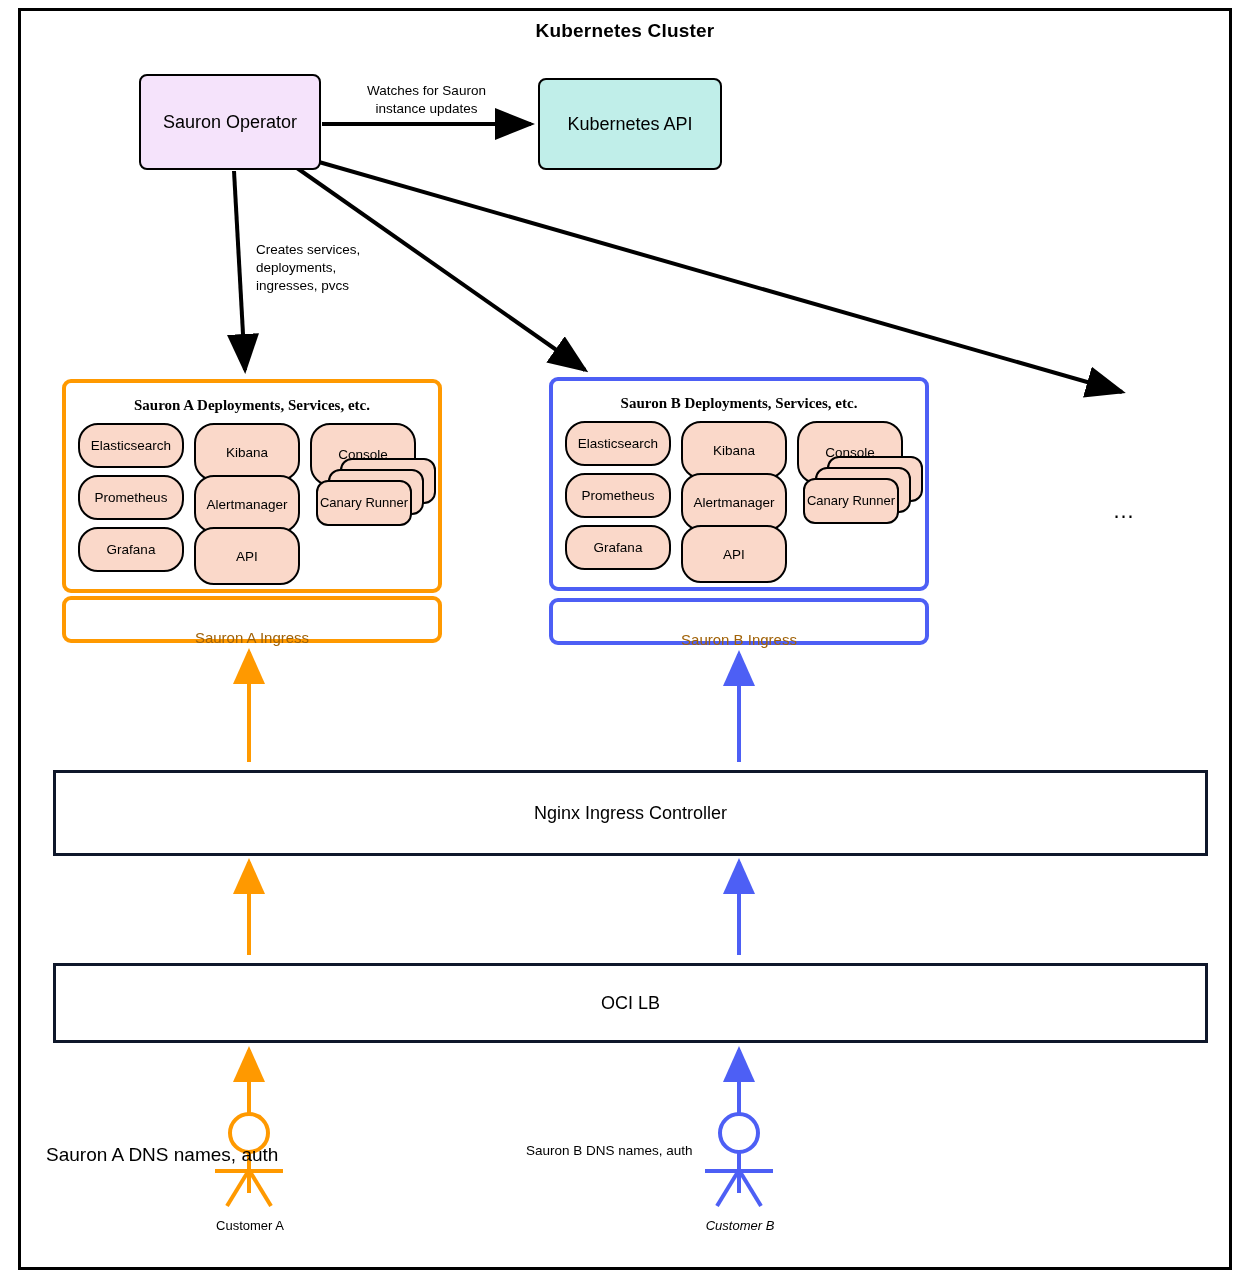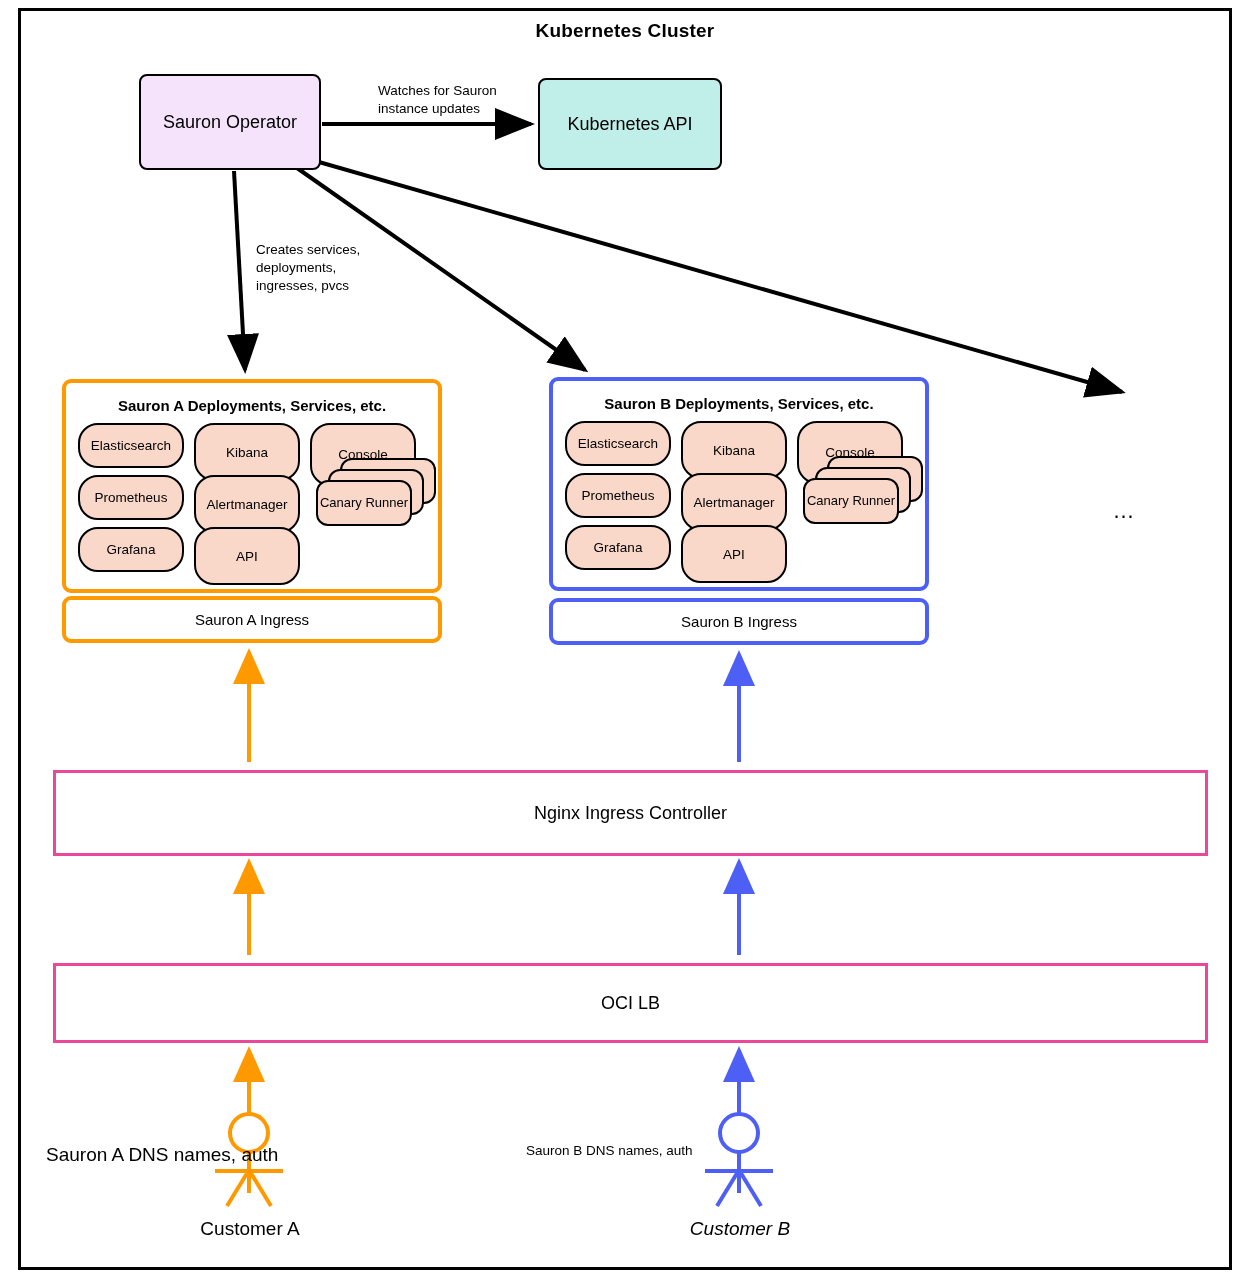--- a/index.html
+++ b/index.html
@@ -25,31 +25,31 @@
   #sauron-operator{left:139px;top:74px;width:182px;height:96px;background:#f5e3fb;}
   #kubernetes-api{left:538px;top:78px;width:184px;height:92px;background:#c0eee9;}
 
   
   .tenant-box{
     position:absolute;box-sizing:border-box;border-width:4px;border-style:solid;
     border-radius:9px;background:#fff;
   }
   .tenant-title{
     position:absolute;left:0;top:14px;width:100%;text-align:center;
-    font-size:15px;font-weight:bold;color:#000;
+    font-size:15px;font-weight:bold;color:#000;font-family:Liberation Serif, serif;
   }
   #sauron-a-box{left:62px;top:379px;width:380px;height:214px;border-color:#f90;}
   #sauron-b-box{left:549px;top:377px;width:380px;height:214px;border-color:#4d5ff5;}
 
   #sauron-a-ingress{left:62px;top:596px;width:380px;height:47px;border-color:#f90;}
   #sauron-b-ingress{left:549px;top:598px;width:380px;height:47px;border-color:#4d5ff5;}
   .ingress-label{
-    position:absolute;left:0;top:0;width:100%;height:100%;
+    position:absolute;left:0;top:18px;width:100%;height:100%;
     display:flex;align-items:center;justify-content:center;
-    font-size:15px;color:#000000;
+    font-size:15px;color:#a16207;
   }
 
   
   .pods{position:absolute;left:12px;top:40px;right:12px;}
   .pod-row{display:flex;gap:10px;margin-bottom:7px;height:45px;}
   .pod{
     box-sizing:border-box;border:2px solid #000;border-radius:20px;
     background:#fad8c9;display:flex;align-items:center;justify-content:center;
     font-size:13.5px;color:#000;flex:0 0 auto;
   }
@@ -63,34 +63,34 @@
     position:absolute;box-sizing:border-box;border:2px solid #000;border-radius:12px;
     background:#fad8c9;width:96px;height:46px;margin-left:6px;
   }
   .stack .l3{left:24px;top:0;}
   .stack .l2{left:12px;top:11px;}
   .stack .l1{left:0;top:22px;display:flex;align-items:center;justify-content:center;
     font-size:13px;line-height:1.1;text-align:center;}
 
   
   .bar{
-    position:absolute;box-sizing:border-box;border:3px solid #ec4899;background:#fff;
+    position:absolute;box-sizing:border-box;border:3px solid #0f172a;background:#fff;
     display:flex;align-items:center;justify-content:center;font-size:18px;color:#000;
   }
   #nginx-bar{left:53px;top:770px;width:1155px;height:86px;}
   #oci-bar{left:53px;top:963px;width:1155px;height:80px;}
 
   
   .flow-label{position:absolute;font-size:13.5px;line-height:1.32;color:#000;white-space:pre-line;}
-  #watch-label{left:378px;top:82px;width:145px;text-align:left;}
+  #watch-label{left:354px;top:82px;width:145px;text-align:center;}
   #creates-label{left:256px;top:241px;width:150px;}
   #dns-a-label{left:46px;top:1142px;font-size:19px;}
   #dns-b-label{left:526px;top:1142px;font-size:13.5px;}
 
-  .actor-name{position:absolute;font-size:19px;color:#000;text-align:center;}
+  .actor-name{position:absolute;font-size:13px;color:#000;text-align:center;}
   #customer-a-name{left:150px;top:1218px;width:200px;}
   #customer-b-name{left:640px;top:1218px;width:200px;font-style:italic;}
 
   #ellipsis{position:absolute;left:1085px;top:498px;width:80px;text-align:center;
     font-size:22px;letter-spacing:3px;color:#000;}
 
   svg.overlay{position:absolute;left:0;top:0;width:1250px;height:1284px;pointer-events:none;}
 </style>
 </head>
 <body>

